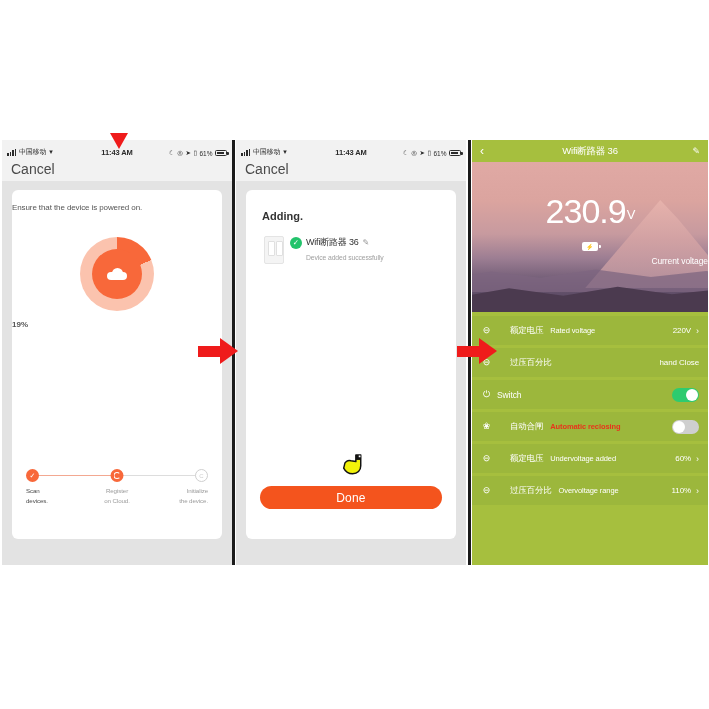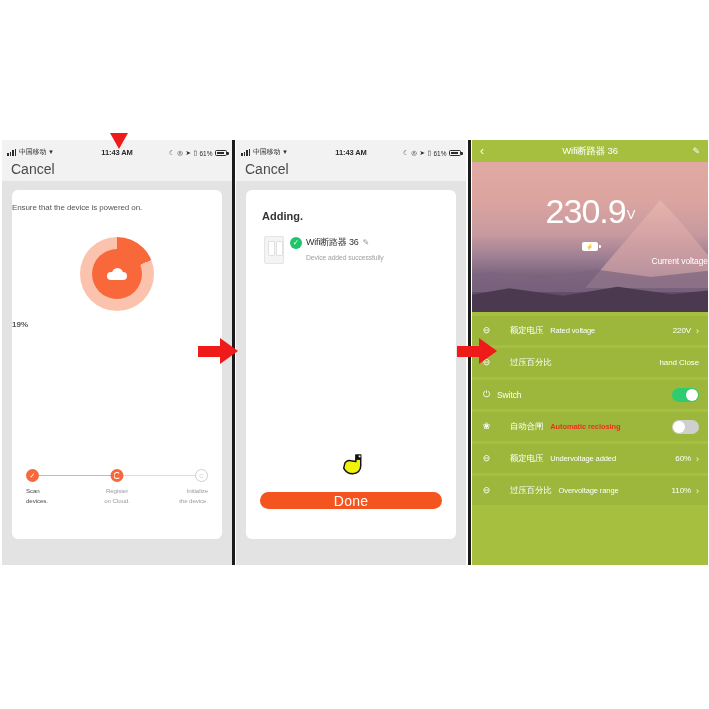--- a/index.html
+++ b/index.html
@@ -168,24 +168,24 @@
   .chk {
     width: 12px; height: 12px; border-radius: 50%; background: #22c36b;
     display: flex; align-items: center; justify-content: center; flex: none;
     color: #fff; font-size: 7.5px; line-height: 1;
   }
   .dev-label { font-size: 9px; color: #333; letter-spacing: -0.2px; }
   .pencil { font-size: 8px; color: #9a9a9a; }
   .dev-sub { font-size: 6.8px; color: #a0a0a0; margin: 5px 0 0 16px; letter-spacing: -0.1px; }
 
   .done-btn {
-    position: absolute; left: 14px; right: 14px; bottom: 30px; height: 17px;
+    position: absolute; left: 14px; right: 14px; bottom: 30px; height: 23px;
     background: #f4541d; border-radius: 13px; color: #fff;
     display: flex; align-items: center; justify-content: center;
-    font-size: 14px; letter-spacing: 0.2px;
+    font-size: 12px; letter-spacing: 0.2px;
   }
   .hand-cursor {
     position: absolute; left: 50%; transform: translateX(-50%); bottom: 62px;
     width: 26px; height: 26px;
   }
 
   
   .p3-nav {
     height: 22px; background: #a6bf3e; display: flex; align-items: center;
     padding: 0 8px; color: #fff; position: relative;

